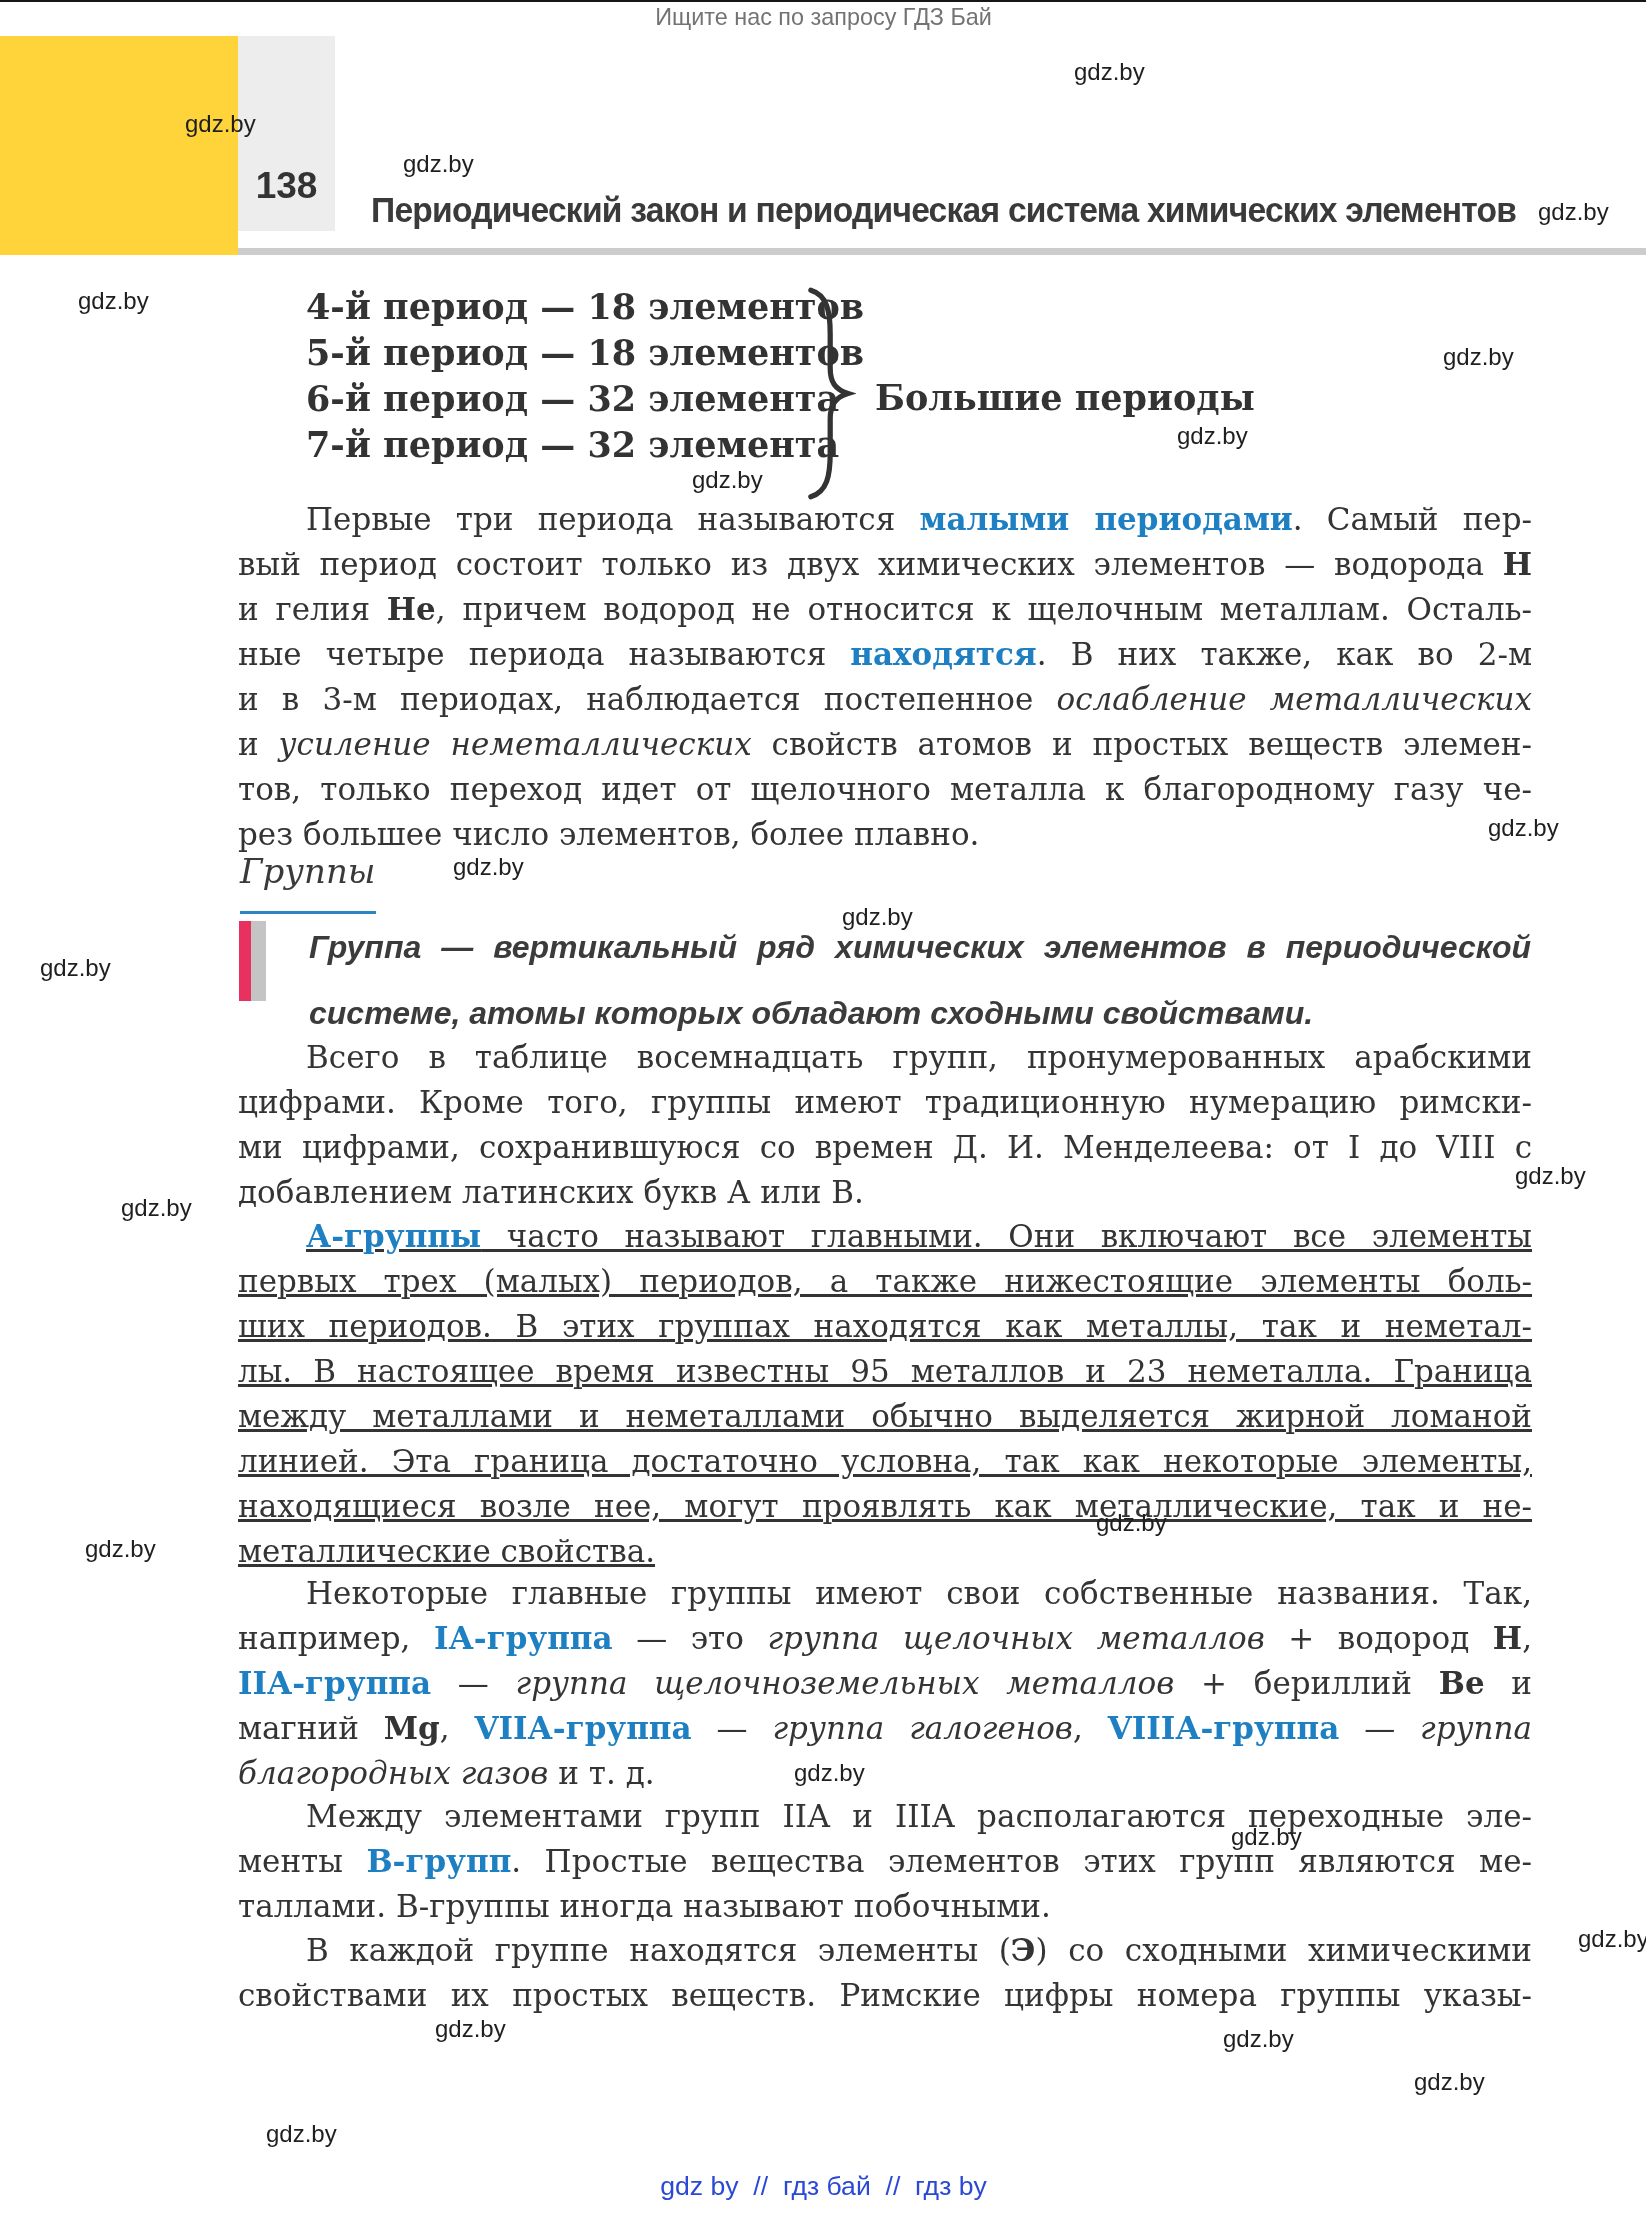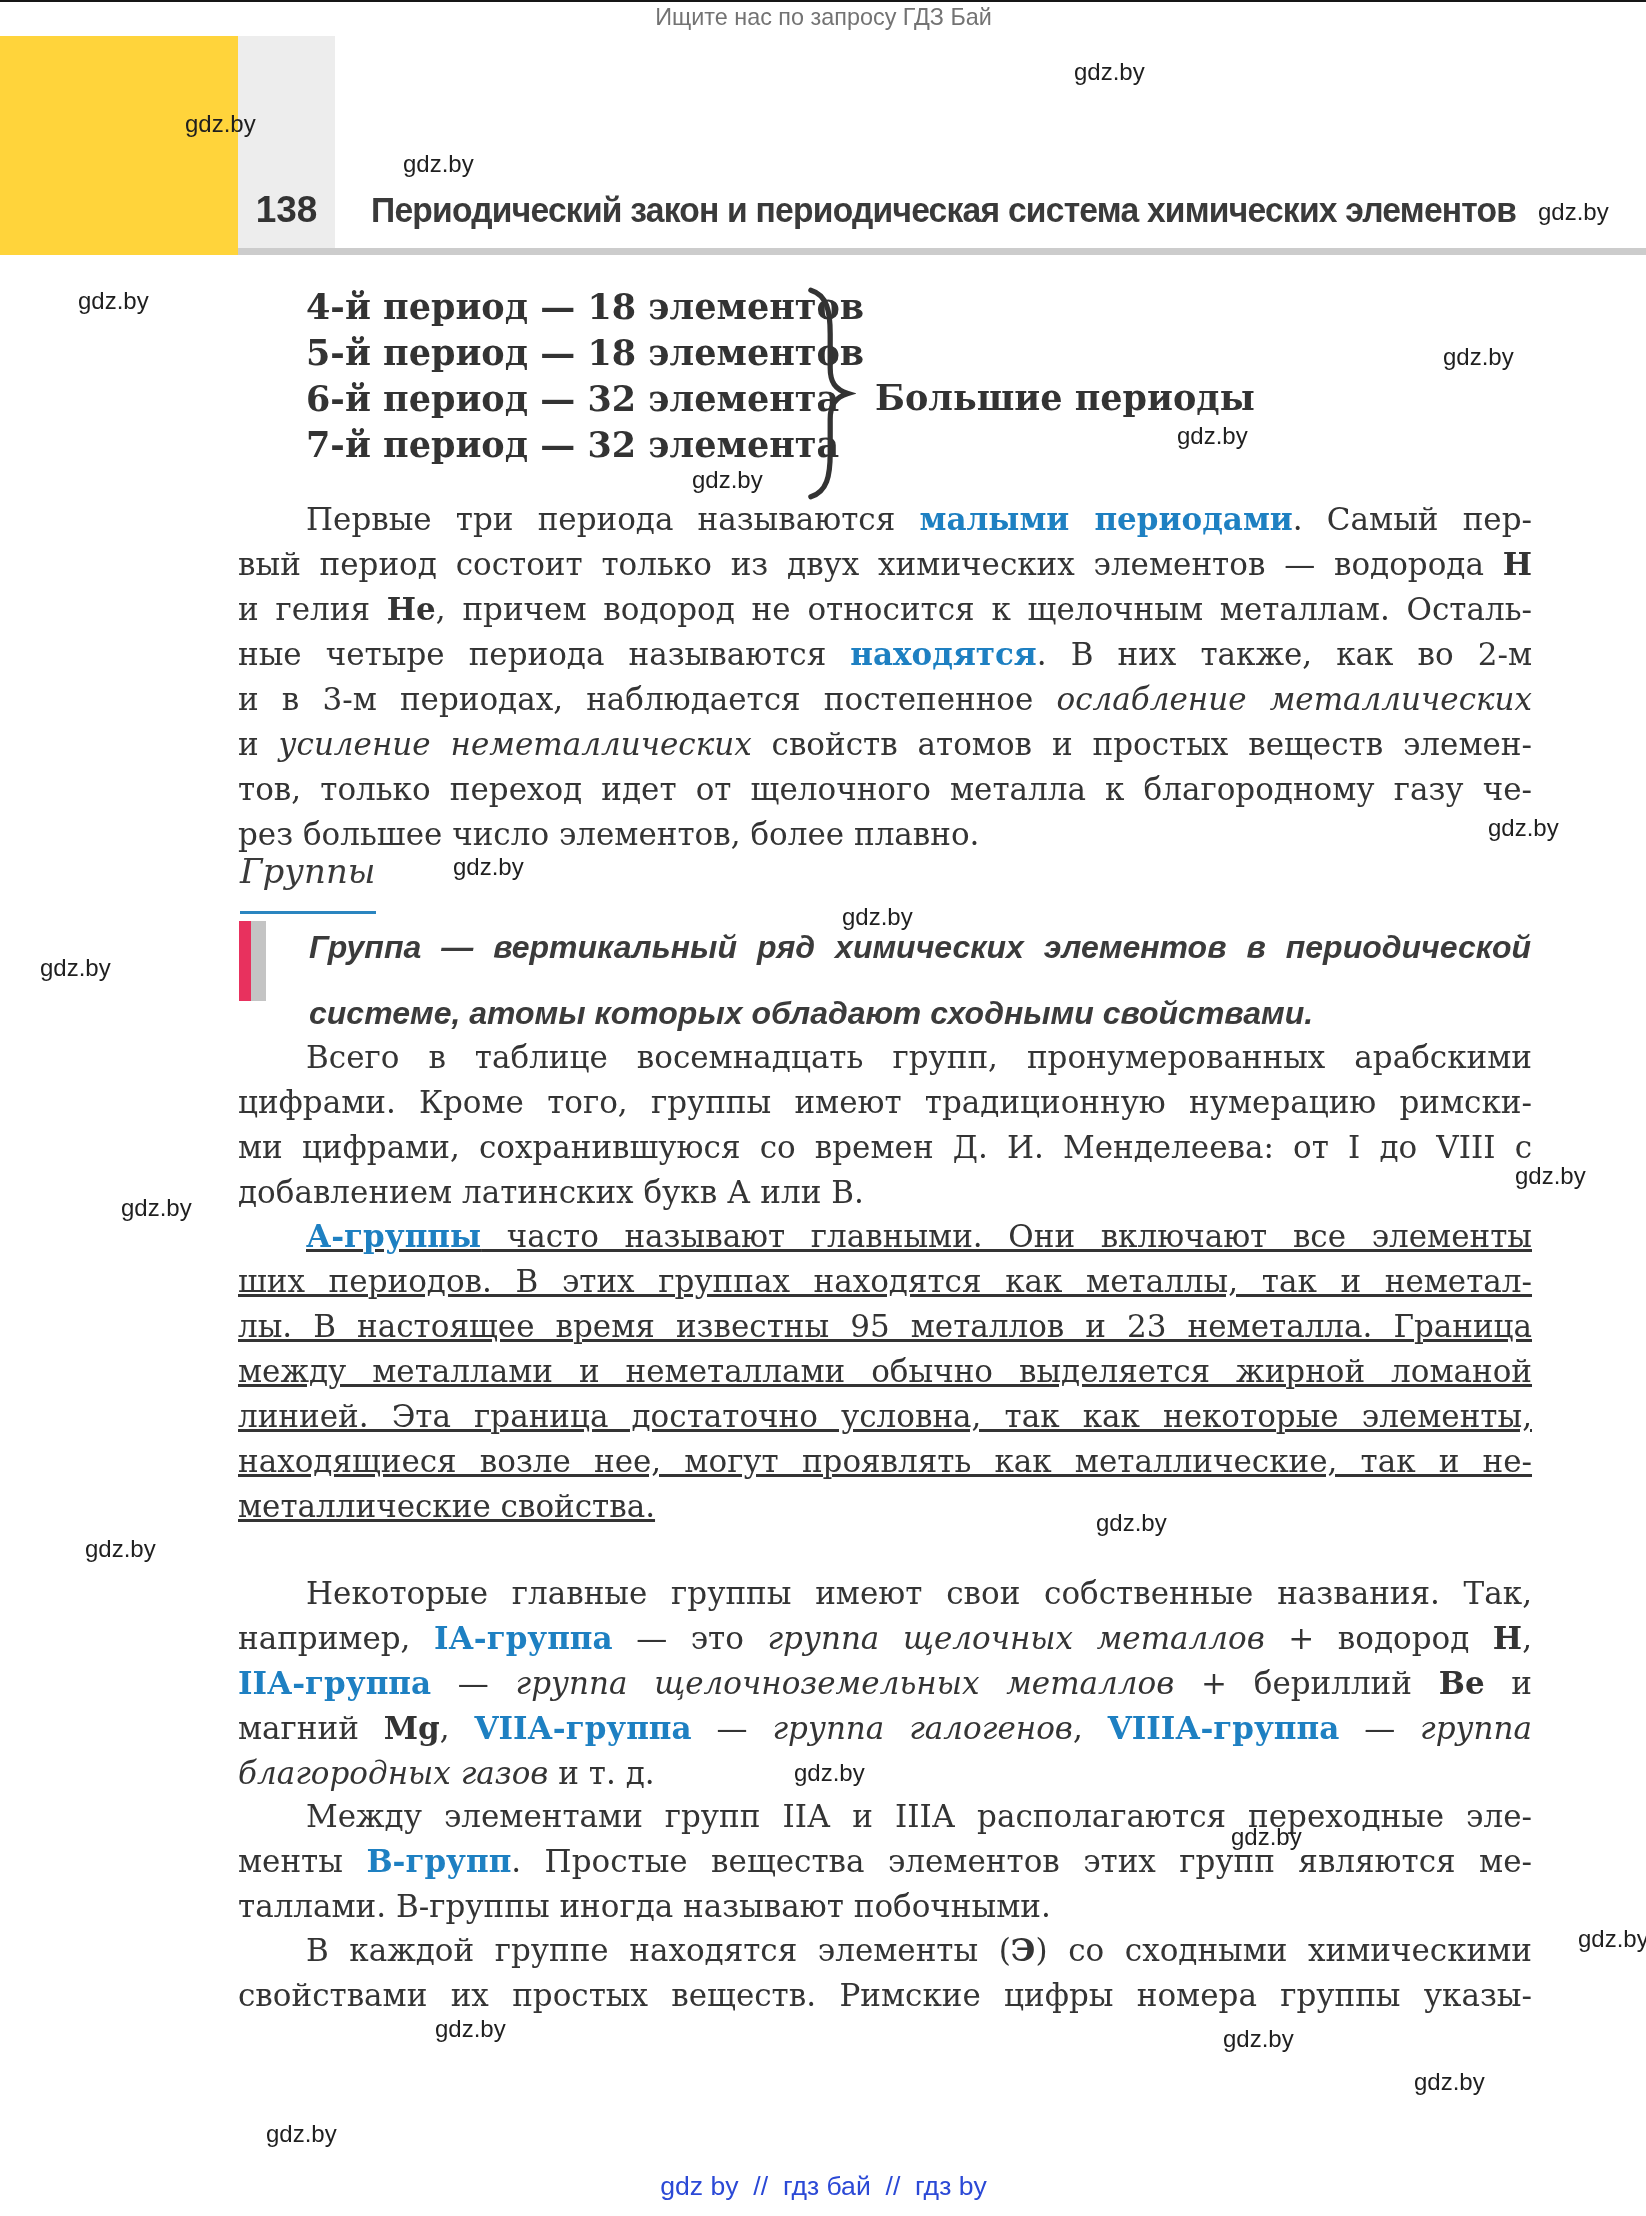--- a/index.html
+++ b/index.html
@@ -2,21 +2,21 @@
 <html style="font-size:13px"><head>
 <meta charset="utf-8">
 <style>
   html,body{margin:0;padding:0;background:#ffffff;}
   .page{position:relative;width:1647px;height:2216px;background:#fff;overflow:hidden;
         font-family:"Liberation Sans",sans-serif;}
   .top-edge{position:absolute;top:0;left:0;right:0;height:2.4px;background:#161616;}
   .banner{position:absolute;top:4px;left:0;width:100%;text-align:center;
           font:23.4px "Liberation Sans",sans-serif;color:#737373;}
   .yellow-block{position:absolute;left:0;top:36px;width:238px;height:219px;background:#ffd43b;}
-  .pagenum-box{position:absolute;left:238px;top:36px;width:97px;height:219px;background:#ededed;
+  .pagenum-box{position:absolute;left:238px;top:36px;width:97px;height:195px;background:#ededed;
                display:flex;align-items:flex-end;justify-content:center;padding-bottom:0;box-sizing:border-box;}
   .pagenum{font:bold 37px "Liberation Sans",sans-serif;color:#333;margin-bottom:24px;}
   .title{position:absolute;left:371px;top:190px;font:bold 35px "Liberation Sans",sans-serif;
          color:#3a3a3a;letter-spacing:-0.8px;white-space:nowrap;transform:scaleX(.96);transform-origin:0 50%;}
   .header-strip{position:absolute;left:238px;top:248px;width:1409px;height:7.3px;background:#cccccc;}
 
   .periods{position:absolute;left:306px;top:284px;font-weight:bold;color:#333;
            font-family:"DejaVu Serif",serif;font-size:35px;line-height:46px;white-space:nowrap;}
   .brace{position:absolute;left:806px;top:287px;}
   .brace-label{position:absolute;left:875px;top:377px;font:bold 35px "DejaVu Serif",serif;color:#333;white-space:nowrap;}
@@ -86,20 +86,21 @@
         <div class="bl last"><span>рез большее число элементов, более плавно.</span></div>
       </div>
       <div class="para" style="top: 1035px;">
         <div class="bl j ind"><span>Всего в таблице восемнадцать групп, пронумерованных арабскими</span></div>
         <div class="bl j"><span>цифрами. Кроме того, группы имеют традиционную нумерацию римски-</span></div>
         <div class="bl j"><span>ми цифрами, сохранившуюся со времен Д. И. Менделеева: от I до VIII с</span></div>
         <div class="bl last"><span>добавлением латинских букв А или В.</span></div>
       </div>
       <div class="para" style="top: 1214px; text-decoration: underline;">
         <div class="bl j ind"><span class="s-a">А-группы</span><span> часто называют главными. Они включают все элементы</span></div>
+        <div class="bl j"><span>первых трех (малых) периодов, а также нижестоящие элементы боль-</span></div>
         <div class="bl j"><span>ших периодов. В этих группах находятся как металлы, так и неметал-</span></div>
         <div class="bl j"><span>лы. В настоящее время известны 95 металлов и 23 неметалла. Граница</span></div>
         <div class="bl j"><span>между металлами и неметаллами обычно выделяется жирной ломаной</span></div>
         <div class="bl j"><span>линией. Эта граница достаточно условна, так как некоторые элементы,</span></div>
         <div class="bl j"><span>находящиеся возле нее, могут проявлять как металлические, так и не-</span></div>
         <div class="bl last"><span>металлические свойства.</span></div>
       </div>
       <div class="para" style="top: 1571px;">
         <div class="bl j ind"><span>Некоторые главные группы имеют свои собственные названия. Так,</span></div>
         <div class="bl j"><span>например, </span><span class="s-a">IА-группа</span><span> — это </span><span class="s-i">группа щелочных металлов</span><span> + водород </span><span class="s-b">Н</span><span>,</span></div>

